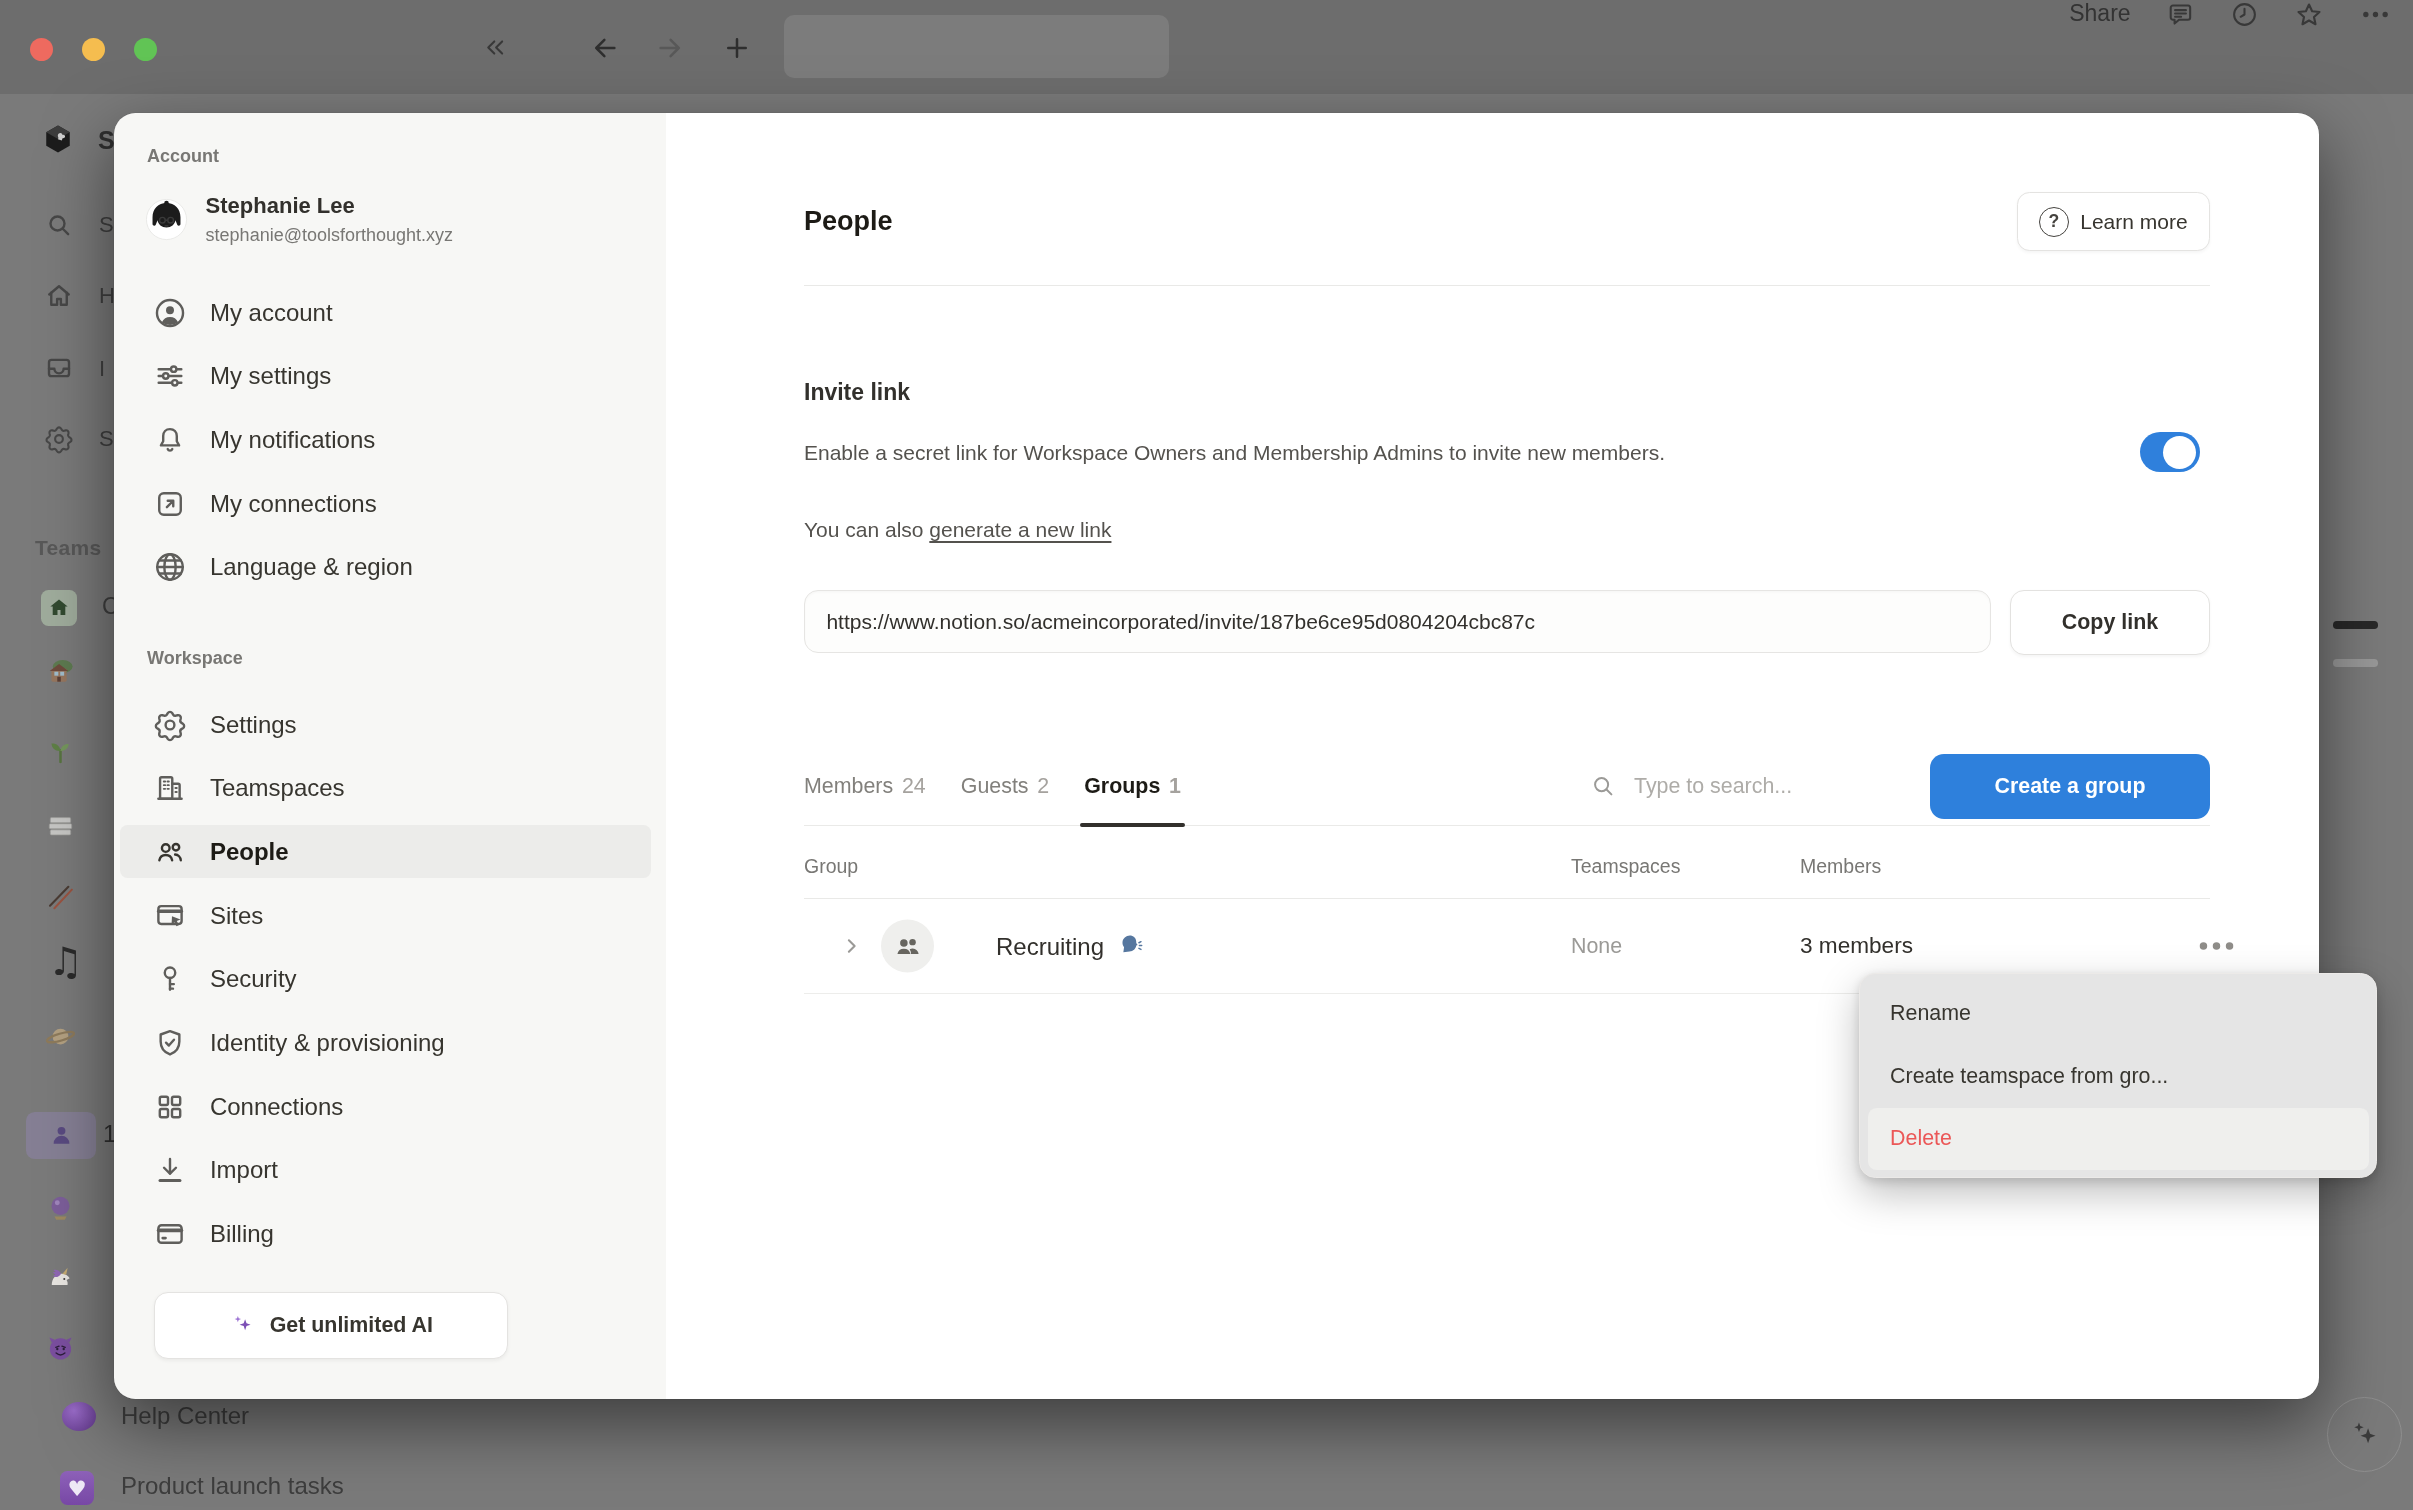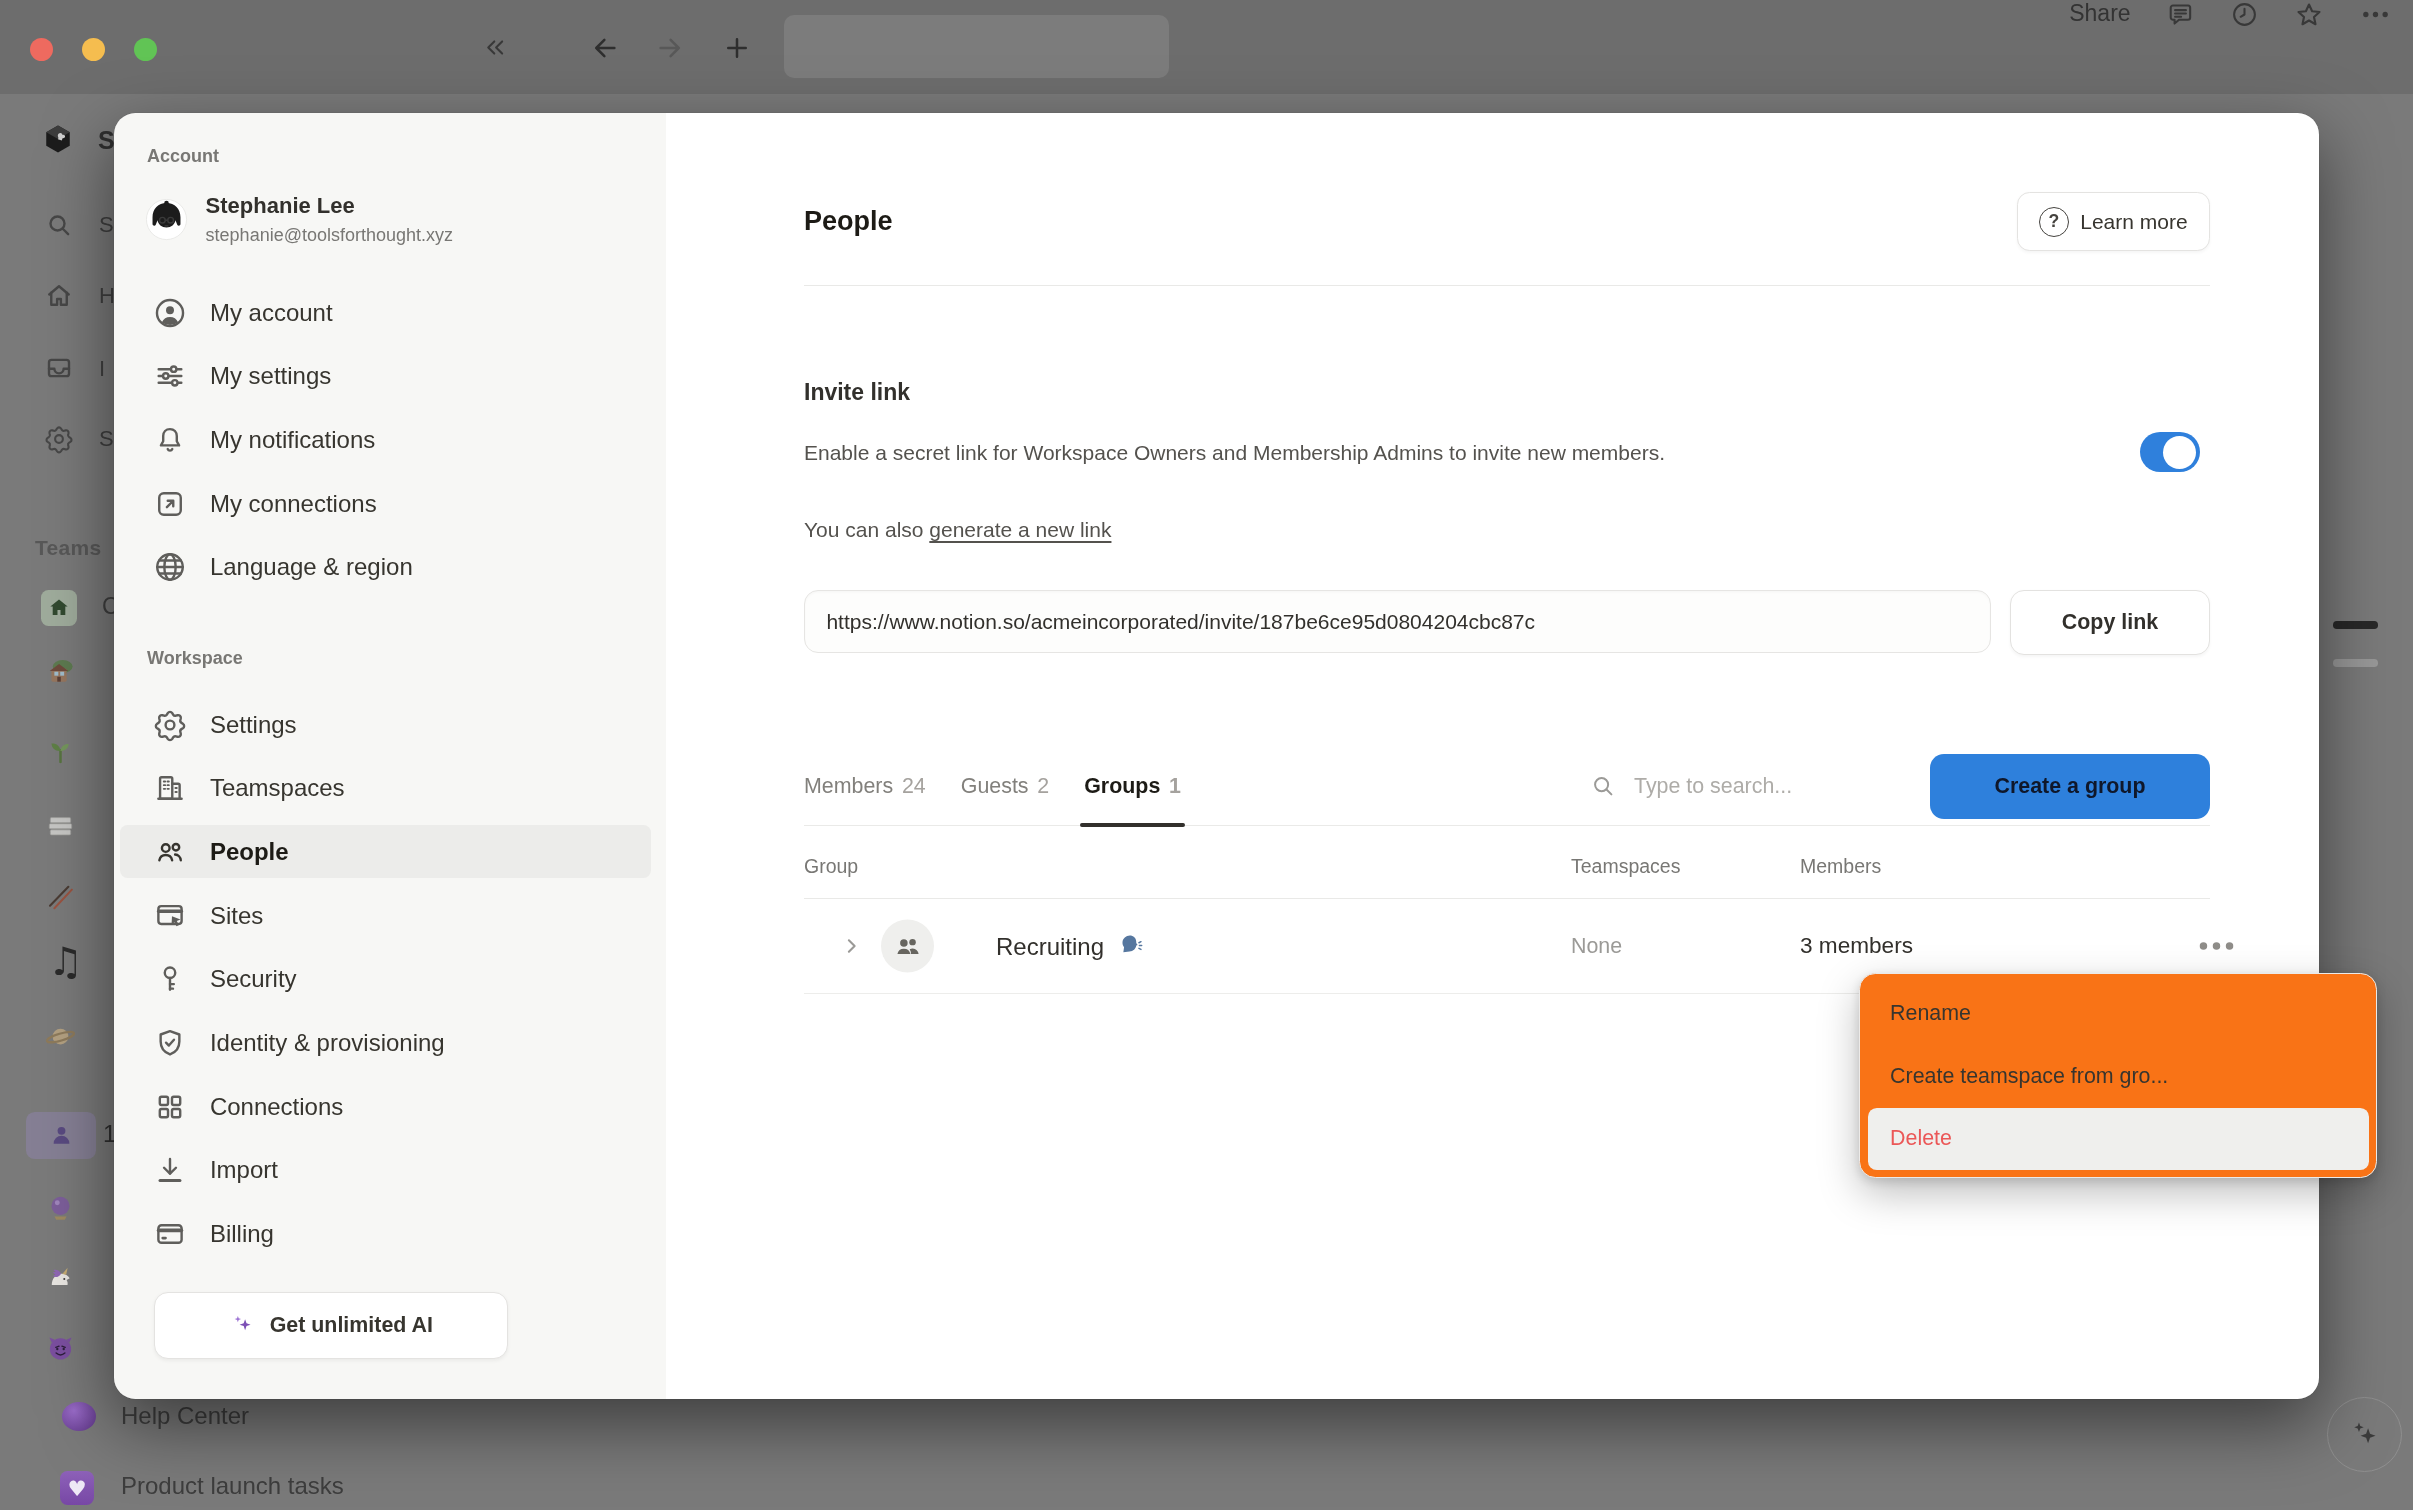--- a/index.html
+++ b/index.html
@@ -67,37 +67,37 @@
   .tabs-row{left:138px;right:109px;top:634px;height:78px;display:flex;align-items:stretch;border-bottom:1.9px solid #eaeae8;}
   .tab{display:flex;align-items:center;gap:8.8px;font-size:21.4px;color:#82807c;margin-right:35px;position:relative;}
   .tab .cnt{color:#a5a29e;}
   .tab.active{color:#1d1b16;font-weight:600;}
   .tab.active:after{content:"";position:absolute;left:-3.8px;right:-3.8px;bottom:-1.9px;height:4.4px;background:#32302c;border-radius:1.9px;}
   .spacer{flex:1;}
   .search-g{display:flex;align-items:center;gap:15px;align-self:center;margin-right:30px;color:#9b9a97;}
   .search-inp{border:none;outline:none;background:transparent;font-size:21.4px;width:264px;color:#37352f;
               font-family:"Liberation Sans","DejaVu Sans",sans-serif;}
   .search-inp::placeholder{color:#aeaca8;}
-  .btn-primary{align-self:center;width:280px;height:65px;border-radius:14px;background:#2e80dc;color:#0f172a;font-size:21.4px;
+  .btn-primary{align-self:center;width:280px;height:65px;border-radius:14px;background:#2e80dc;color:#ffffff;font-size:21.4px;
                font-weight:600;display:flex;align-items:center;justify-content:center;}
   .thead{left:138px;right:109px;top:720px;height:65px;border-bottom:1.3px solid #e9e9e7;font-size:19.5px;color:#787774;}
   .thead span{position:absolute;top:50%;transform:translateY(-50%);}
   .trow{left:138px;right:109px;top:786px;height:94px;border-bottom:1.3px solid #ededeb;}
   .c-group{left:0;}
   .c-ts{left:767px;}
   .c-mem{left:996px;}
   .row-chev{left:35px;top:50%;transform:translateY(-50%);color:#9b9a97;}
   .row-avatar{left:77px;top:50%;transform:translateY(-50%);width:53px;height:53px;border-radius:50%;background:#efefed;
               display:flex;align-items:center;justify-content:center;color:#67655f;}
   .row-name{left:161px;top:50%;transform:translateY(-50%);font-size:24px;font-weight:500;color:#32302c;display:flex;align-items:center;gap:11.3px;margin-left:31px;}
   .row-none{left:767px;top:50%;transform:translateY(-50%);font-size:21.4px;color:#9b9a97;}
   .row-mem{left:996px;top:50%;transform:translateY(-50%);font-size:22.6px;color:#32302c;}
   .row-dots{left:1392px;top:50%;transform:translateY(-50%);color:#8f8d89;}
 
-  .ctx{position:absolute;left:1859px;top:973px;width:518px;background:#f97316;border-radius:16.3px;border:0.6px solid #eceae8;
+  .ctx{position:absolute;left:1859px;top:973px;width:518px;background:#e5e5e5;border-radius:16.3px;border:0.6px solid #eceae8;
        box-shadow:0 15px 40px rgba(0,0,0,.26),0 3.1px 10px rgba(0,0,0,.12);padding:7.5px;box-sizing:border-box;z-index:9;}
   .ctx-item{height:63px;border-radius:8.8px;display:flex;align-items:center;padding:0 22.6px;font-size:21.4px;color:#37352f;}
   .ctx-item.danger{color:#eb5757;background:#efefed;height:62px;}
 </style>
 </head>
 <body>
 
 <div class="stage">
 
   <div class="topbar">

